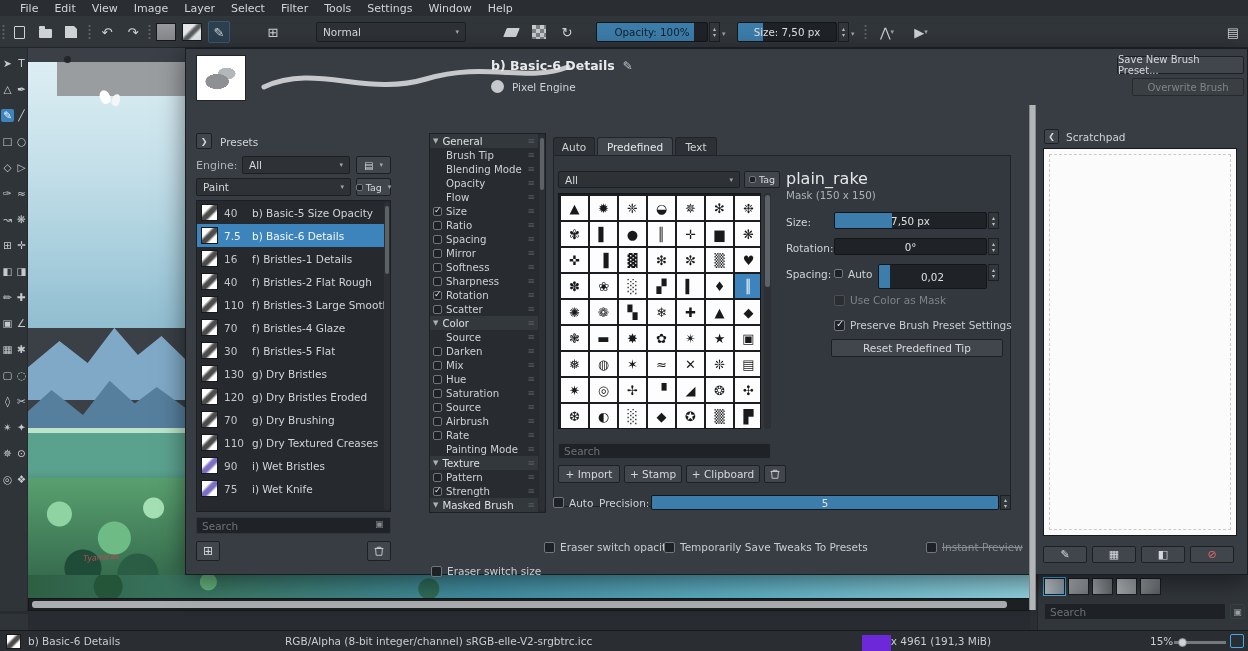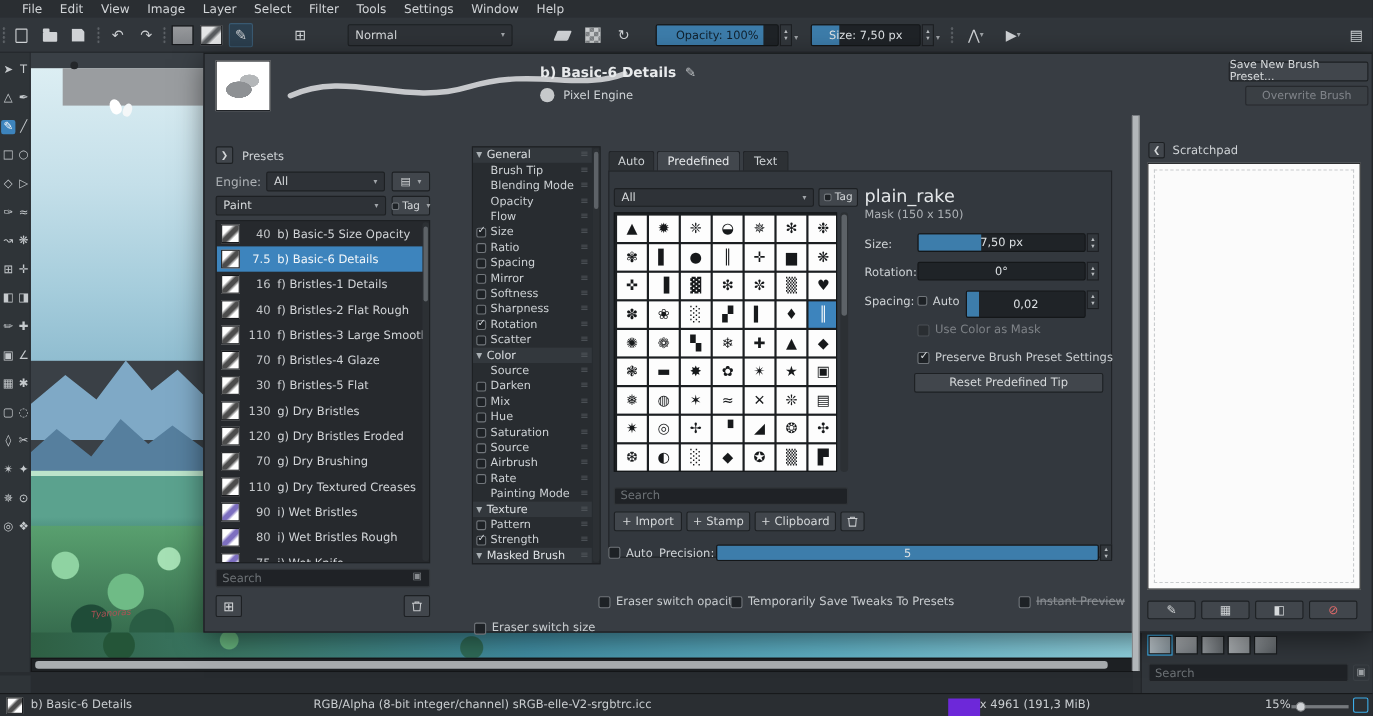--- a/index.html
+++ b/index.html
@@ -51,21 +51,21 @@
 .ptitle{font-size:12.5px;font-weight:bold;color:#e8eaec}
 .editic{color:#c2c5c8;font-size:12px}
 .engdot{width:13px;height:13px;border-radius:50%;background:#c6c9cb;display:inline-block}
 .preview-box{background:#fff;border:1px solid #202327}
 .blob{position:absolute;inset:0;background:radial-gradient(ellipse 40% 28% at 42% 58%,#8e9194 0 60%,transparent 62%),radial-gradient(ellipse 30% 22% at 62% 40%,#b4b7b9 0 60%,transparent 62%)}
 
 .plist{background:#26292d;border:1px solid #1d2023;overflow:hidden}
 .prow{height:23px;display:flex;align-items:center;gap:6px;padding:0 4px;font-size:10.5px;color:#d2d5d8}
 .prow.selected{background:#3d84bd;color:#f3f7fa}
 .picon{width:17px;height:17px;border:1px solid #17191c;background-color:#fff;background-image:linear-gradient(135deg,transparent 30%,var(--st,#4c4c4c) 44%,var(--st,#4c4c4c) 60%,transparent 73%);flex:none}
-.pnum{width:22px;text-align:right;color:#c3c6c9;flex:none}
+.pnum{width:22px;color:#c3c6c9;flex:none}
 .prow.selected .pnum{color:#eaf1f6}
 .pname{white-space:nowrap;overflow:hidden}
 .sbv{position:absolute;background:#2c3034;border-radius:3px}
 .sbh{position:absolute;left:1px;right:1px;background:#5d6267;border-radius:3px}
 
 .olist{background:#282c30;border:1px solid #1d2023;overflow:hidden;padding-right:7px}
 .orow{height:14px;display:flex;align-items:center;gap:4px;padding:0 3px;font-size:10.2px;color:#ced2d5;white-space:nowrap}
 .orow.section{background:#33383d;color:#dde0e3}
 .osec-arrow{font-size:7px;color:#aab0b4}
 .orow.plain .olabel{margin-left:13px}
@@ -339,25 +339,20 @@
         </div>
         <div class="prow">
           <div class="picon"></div>
           <div class="pnum">110</div>
           <div class="pname">g) Dry Textured Creases</div>
         </div>
         <div class="prow">
           <div class="picon" style="--st: #7d6fc0;"></div>
           <div class="pnum">90</div>
           <div class="pname">i) Wet Bristles</div>
-        </div>
-        <div class="prow">
-          <div class="picon" style="--st: #7d6fc0;"></div>
-          <div class="pnum">80</div>
-          <div class="pname">i) Wet Bristles Rough</div>
         </div>
         <div class="prow">
           <div class="picon" style="--st: #7d6fc0;"></div>
           <div class="pnum">75</div>
           <div class="pname">i) Wet Knife</div>
         </div>
       </div>
     <div class="sbv" style="left:198px;top:153px;width:6px;height:308px">
         <div class="sbh" style="top:4px;height:68px"></div>
       </div>

